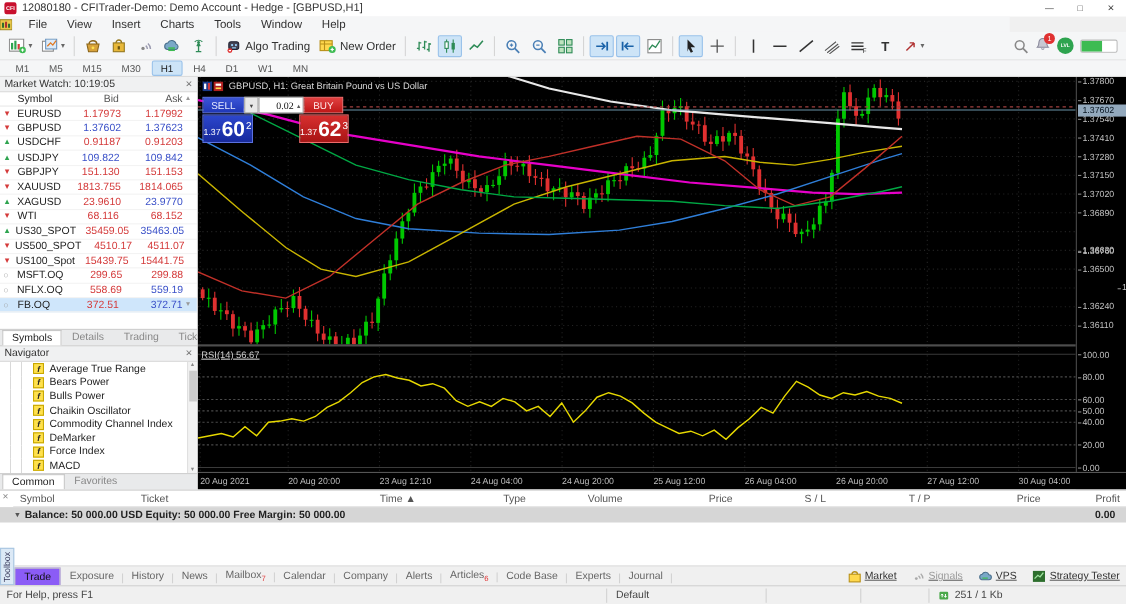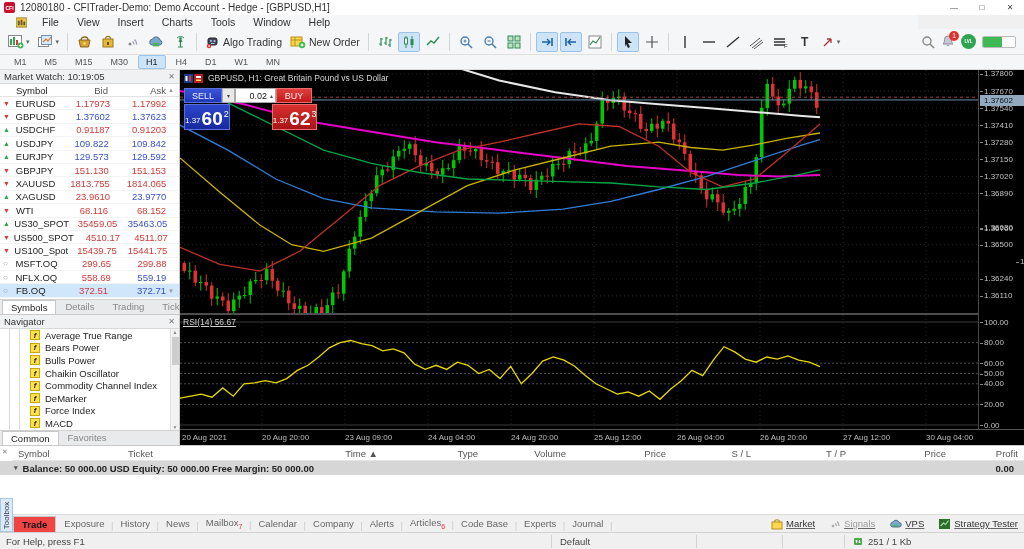--- a/index.html
+++ b/index.html
@@ -11,21 +11,21 @@
 
   
   #titlebar { left:0; top:0; width:1024px; height:15px; background:#fff; display:flex; align-items:center; padding-left:4px; }
   #app-logo { width:11px; height:11px; background:#c8102e; color:#fff; font-size:5px; font-weight:bold;
     display:flex; align-items:center; justify-content:center; border-radius:2px; margin-right:5px; }
   #win-title { font-size:10px; color:#333; }
   #win-controls { margin-left:auto; display:flex; }
   .winbtn { width:28px; height:15px; display:flex; align-items:center; justify-content:center; font-size:8px; color:#444; cursor:default; }
 
   
-  #menubar { left:0; top:15px; width:918px; height:14px; background:#f5f6f7; display:flex; align-items:center; padding-left:16px; }
+  #menubar { left:0; top:15px; width:918px; height:14px; background:#f5f6f7; display:flex; align-items:center; padding-left:0; }
   #menu-logo { width:11px; height:11px; margin-right:6px; }
   .menu-item { padding:0 9px; font-size:10.5px; color:#333; }
 
   
   #toolbar { left:0; top:29px; width:1024px; height:26px; background:#f5f6f7; border-bottom:1px solid #e0e0e0;
     display:flex; align-items:center; padding-left:4px; }
   .tbtn { height:20px; min-width:22px; display:flex; align-items:center; justify-content:center; padding:0 2px;
     border:1px solid transparent; border-radius:2px; margin:0 1px; color:#444; }
   .tbtn.active { background:#cde4f7; border-color:#9ac2ea; }
   .tbtn .lbl { font-size:10.5px; margin-left:3px; color:#333; }
@@ -95,21 +95,21 @@
   #chart-title { left:4px; top:3px; display:flex; align-items:center; }
   #chart-title span { font-size:8.5px; color:#d8d8d8; margin-left:4px; }
   .mini-ic { width:9px; height:9px; margin-right:1px; }
   #oneclick { left:4px; top:18px; width:128px; }
   #oc-row1 { display:flex; height:15px; }
   #oc-sell { width:38px; background:linear-gradient(#3b55d6,#2038b8); color:#e8ecff; font-size:9px;
     display:flex; align-items:center; justify-content:center; border:1px solid #5a70e0; }
   #oc-drop { width:13px; background:#e8e8e8; border:1px solid #aaa; color:#444; font-size:6px;
     display:flex; align-items:center; justify-content:center; }
   #oc-vol { width:41px; background:#fff; border:1px solid #aaa; font-size:9px; color:#111;
-    display:flex; align-items:center; justify-content:flex-end; padding-right:2px; }
+    display:flex; align-items:center; justify-content:flex-end; padding-right:2px;font-family:Liberation Serif, serif; }
   #oc-vol .sp { font-size:6px; color:#555; margin-left:3px; }
   #oc-buy { width:36px; background:linear-gradient(#e04040,#c01818); color:#ffe8e8; font-size:9px;
     display:flex; align-items:center; justify-content:center; border:1px solid #ef6a6a; }
   #oc-row2 { display:flex; margin-top:1px; height:26px;gap:40px; }
   .ocp { width:62px; display:flex; align-items:flex-end; justify-content:center; padding-bottom:2px; color:#fff; }
   #ocp-sell { background:linear-gradient(#2c46cc,#16299e); border:1px solid #5a70e0; margin-right:2px; }
   #ocp-buy { background:linear-gradient(#d83030,#a81414); border:1px solid #ef6a6a; }
   .ocp .sm { font-size:8px; margin-bottom:2px; } .ocp .bg { font-size:19px; font-weight:bold; line-height:17px; margin:0 1px; }
   .ocp .sup { font-size:9px; margin-bottom:8px; }
 
@@ -119,21 +119,21 @@
   #tbx-head { position:absolute; left:12px; right:0; top:0; height:15px; display:flex; align-items:center;
     border-bottom:1px solid #e6e6e6; color:#555; font-size:9.5px; }
   .tbx-col { padding:0 6px; white-space:nowrap; }
   #balance-row { position:absolute; left:0; top:15px; width:1024px; height:14px; background:#d6d6d6;
     display:flex; align-items:center; font-size:9.5px; font-weight:bold; color:#222; }
   #bal-arrow { margin:0 5px 0 14px; font-size:7px; color:#555; }
   #bal-profit { margin-left:auto; padding-right:10px; }
   #tbx-tabs { position:absolute; left:13px; right:0; bottom:0; height:18px; display:flex; align-items:center;
     background:#f0f0f0; border-top:1px solid #ddd; font-size:9.5px; color:#666; }
   .btab { padding:2px 8px; position:relative; white-space:nowrap; }
-  .btab.active { background:#ef4444; border:1px solid #c8c8c8; border-bottom:none; color:#111; font-weight:bold; }
+  .btab.active { background:#8b5cf6; border:1px solid #c8c8c8; border-bottom:none; color:#111; font-weight:normal; }
   .btab .bsep { position:absolute; right:-1px; top:4px; color:#ccc; }
   .badge { color:#e03131; font-size:7px; vertical-align:sub; }
   #tbx-right { margin-left:auto; display:flex; align-items:center; padding-right:6px;text-decoration:underline; }
   .rbtn { display:flex; align-items:center; margin-left:14px; color:#333; font-size:9.5px; }
   .rbtn svg { margin-right:3px; }
   .rbtn.dim { color:#9a9a9a; }
   #side-tab { position:absolute; left:0; top:498px; width:13px; height:34px; background:#dce9f6; border:1px solid #a9c6e2;
     display:flex; align-items:center; justify-content:center; }
   #side-tab span { transform:rotate(-90deg); font-size:8px; color:#335; white-space:nowrap; }
 
@@ -428,27 +428,20 @@
             <span class="mw-sym">USDCHF</span>
             <span class="mw-bid r">0.91187</span>
             <span class="mw-ask r">0.91203</span>
             <span class="scrl"></span>
           </div>
           <div class="mwrow">
             <span class="mw-ic ic-up">▲</span>
             <span class="mw-sym">USDJPY</span>
             <span class="mw-bid b">109.822</span>
             <span class="mw-ask b">109.842</span>
-            <span class="scrl"></span>
-          </div>
-          <div class="mwrow">
-            <span class="mw-ic ic-up">▲</span>
-            <span class="mw-sym">EURJPY</span>
-            <span class="mw-bid b">129.573</span>
-            <span class="mw-ask b">129.592</span>
             <span class="scrl"></span>
           </div>
           <div class="mwrow">
             <span class="mw-ic ic-down">▼</span>
             <span class="mw-sym">GBPJPY</span>
             <span class="mw-bid r">151.130</span>
             <span class="mw-ask r">151.153</span>
             <span class="scrl"></span>
           </div>
           <div class="mwrow">
@@ -884,21 +877,21 @@
         <div class="axlbl" style="top: 268.1px;">80.00</div>
         <div class="axlbl" style="top: 288.7px;">60.00</div>
         <div class="axlbl" style="top: 299px;">50.00</div>
         <div class="axlbl" style="top: 309.3px;">40.00</div>
         <div class="axlbl" style="top: 329.9px;">20.00</div>
         <div class="axlbl" style="top: 350.5px;">0.00</div>
       </div>
     <div id="time-pane" class="abs">
         <span class="tlbl" style="left: 2px;">20 Aug 2021</span>
         <span class="tlbl" style="left: 82px;">20 Aug 20:00</span>
-        <span class="tlbl" style="left: 165px;">23 Aug 09:00</span>
+        <span class="tlbl" style="left: 165px;">23 Aug 12:10</span>
         <span class="tlbl" style="left: 248px;">24 Aug 04:00</span>
         <span class="tlbl" style="left: 331px;">24 Aug 20:00</span>
         <span class="tlbl" style="left: 414px;">25 Aug 12:00</span>
         <span class="tlbl" style="left: 497px;">26 Aug 04:00</span>
         <span class="tlbl" style="left: 580px;">26 Aug 20:00</span>
         <span class="tlbl" style="left: 663px;">27 Aug 12:00</span>
         <span class="tlbl" style="left: 746px;">30 Aug 04:00</span>
       </div>
 
     <div id="chart-title" class="abs">

